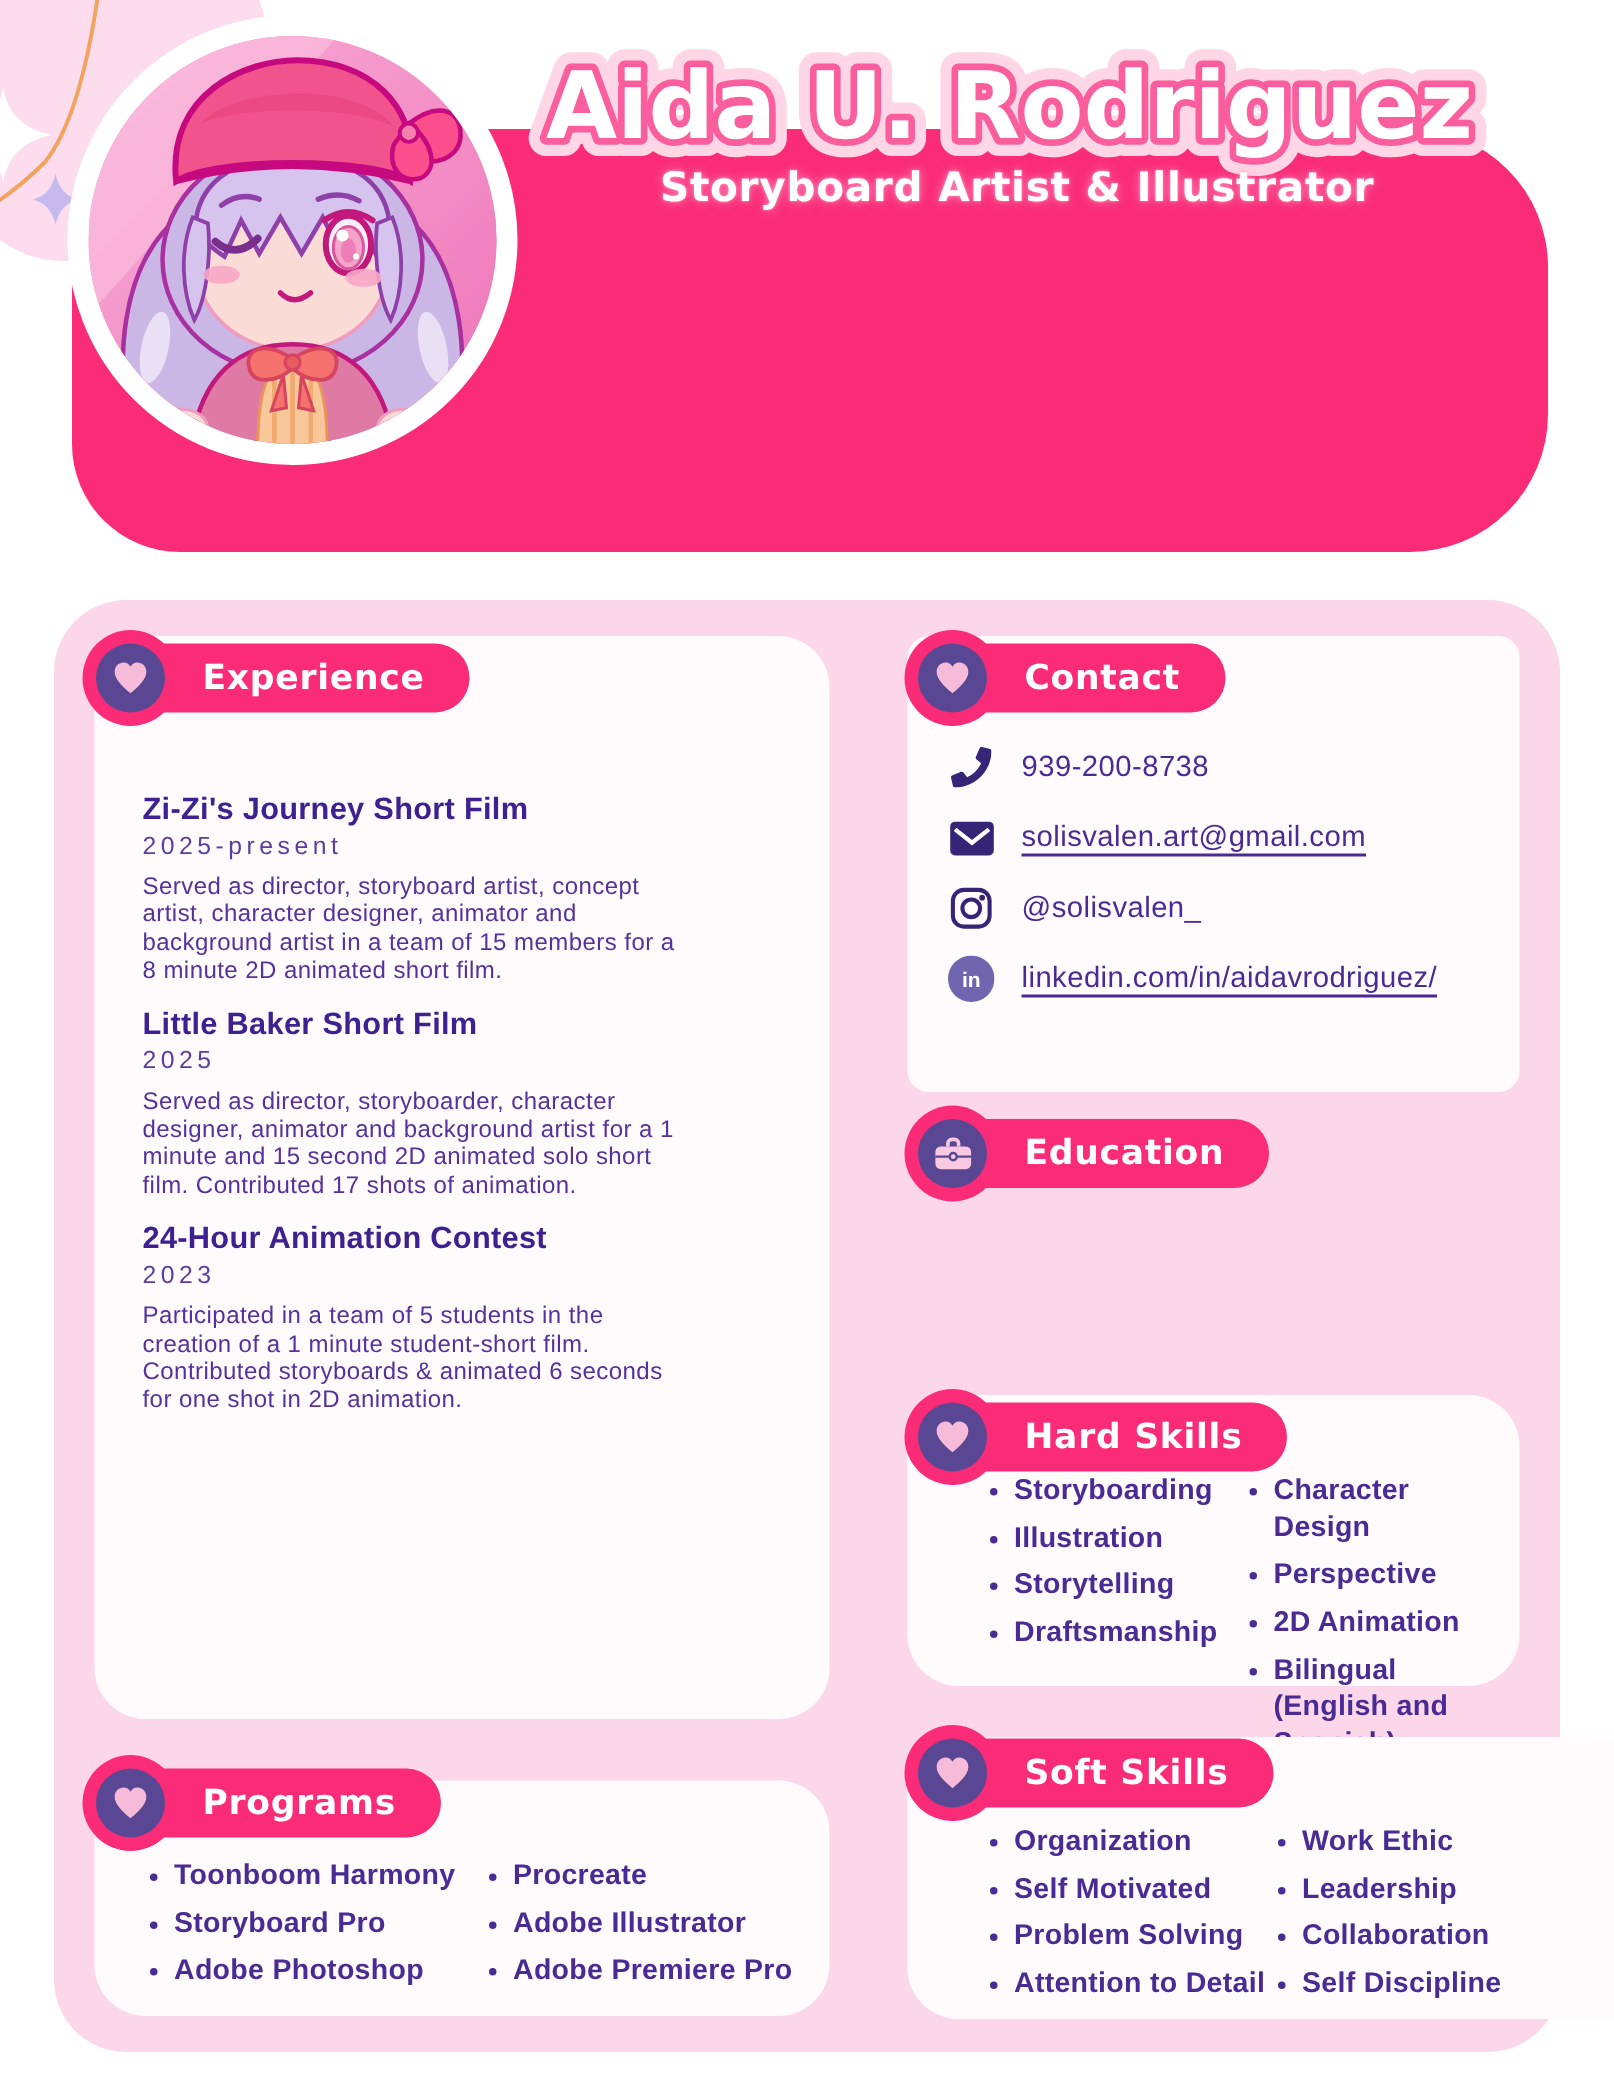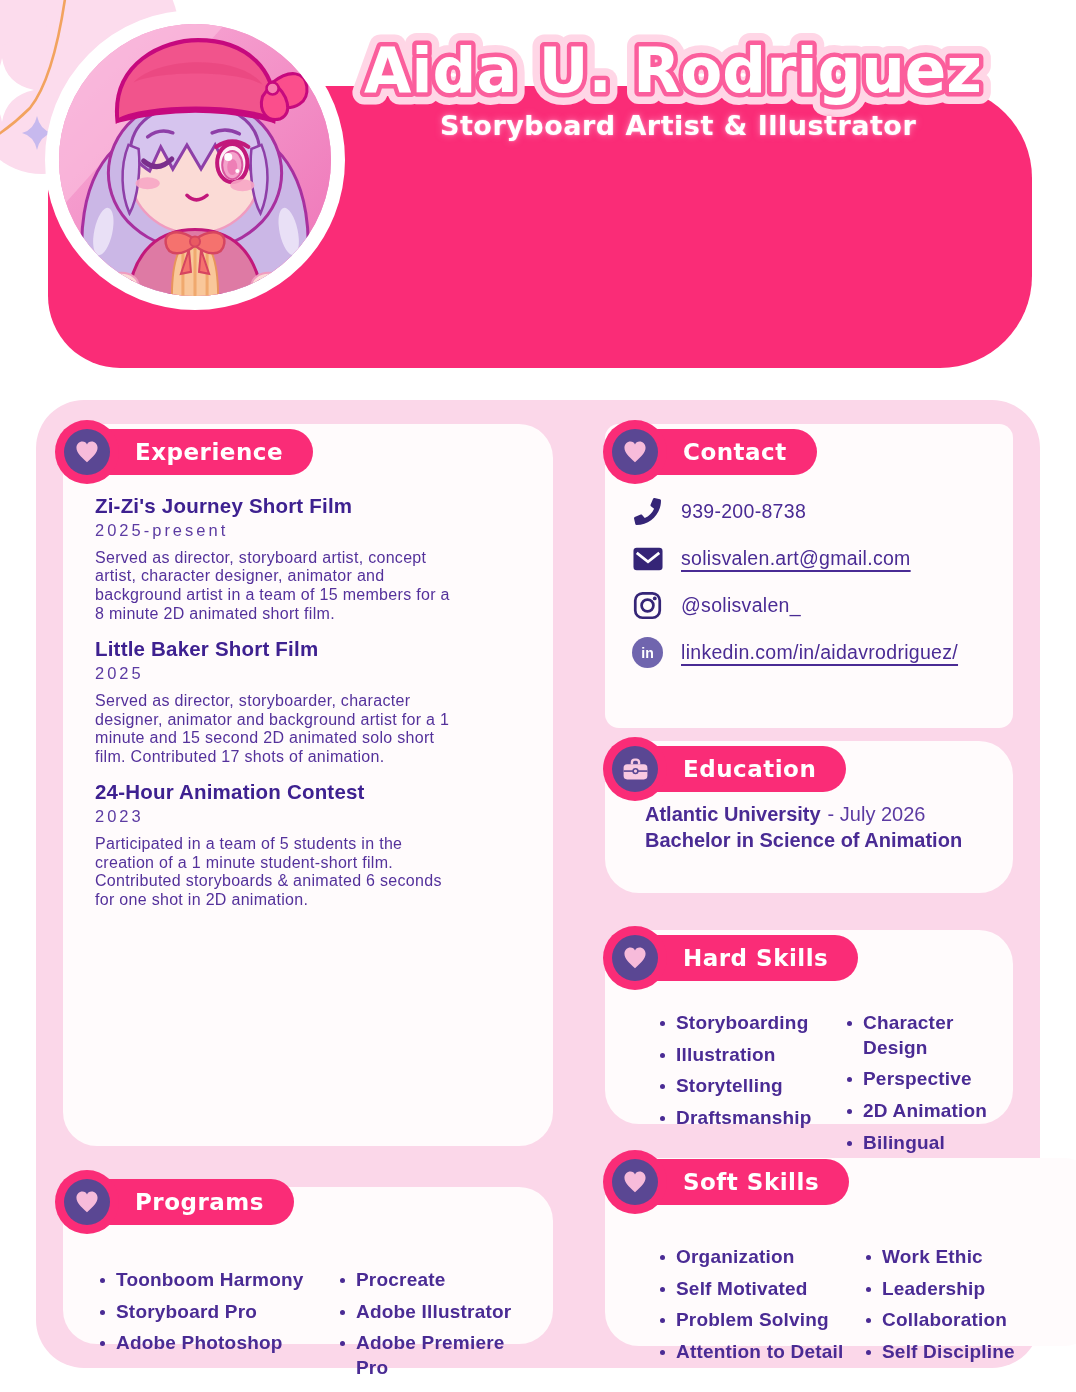--- a/index.html
+++ b/index.html
@@ -34,21 +34,21 @@
 
   
   .panel {
     position:absolute; left:36px; top:400px; width:1004px; height:968px;
     background:#FBD7E9; border-radius:48px; z-index:1;
   }
   .card {
     position:absolute; background:#FFFBFC; border-radius:34px; z-index:2;
     box-sizing:border-box;
   }
-  .card-experience { left:63px;  top:424px;  width:490px; height:722px; padding:70px 34px 0 32px; }
+  .card-experience { left:63px;  top:424px;  width:490px; height:722px; padding:104px 34px 0 32px; }
   .card-contact    { left:605px; top:424px;  width:408px; height:304px; padding:72px 20px 0 27px;border-radius:14px; }
   .card-education  { left:605px; top:741px;  width:408px; height:152px; padding:60px 24px 0 40px; }
   .card-hardskills { left:605px; top:930px;  width:408px; height:194px; padding:52px 14px 0 50px; }
   .card-softskills { left:605px; top:1158px; width:493px; height:188px; padding:58px 10px 0 50px; }
   .card-programs   { left:63px;  top:1187px; width:490px; height:157px; padding:52px 20px 0 32px; }
 
   
   .sec-head { position:absolute; z-index:6; height:64px; }
   .sec-pill {
     display:inline-block; margin-left:24px; margin-top:9px; height:46px;
@@ -83,21 +83,21 @@
   .c-txt { font-size:19.5px; color:#4A2B94; letter-spacing:.3px; }
   .c-link { text-decoration:underline; text-underline-offset:5px; text-decoration-thickness:1.5px; cursor:pointer; }
 
   
   .edu-line { font-size:20px; line-height:1.32; color:#4A2B94; }
   .edu-school { font-weight:bold; }
   .edu-date { color:#5C3BA2; margin-left:7px; }
   .edu-degree { font-weight:bold; }
 
   
-  .two-col { display:grid; grid-template-columns:173px 1fr; column-gap:14px;margin-top:29px; }
+  .two-col { display:grid; grid-template-columns:173px 1fr; column-gap:0; }
   .card-softskills .two-col { grid-template-columns:192px 1fr; }
   .card-programs  .two-col { grid-template-columns:226px 1fr; }
   .blist { list-style:none; margin:0; padding:0; }
   .blist li { position:relative; padding-left:21px; margin-bottom:7px;
               font-weight:bold; font-size:19px; line-height:1.3; color:#4A2B94; letter-spacing:.2px; }
   .blist .dot { position:absolute; left:5px; top:10px; width:5px; height:5px; border-radius:50%; background:#4A2B94; }
 </style>
 </head>
 <body>
 
@@ -237,26 +237,20 @@
       <span class="c-ico">
         <svg width="31" height="31" viewBox="0 0 32 32">
             <circle cx="16" cy="16" r="16" fill="#7065AE"></circle>
             <text x="16" y="21.5" text-anchor="middle" font-family="Liberation Sans" font-size="14.5" font-weight="bold" fill="#FFFFFF">in</text>
           </svg>
       </span>
       <span class="c-txt c-link">linkedin.com/in/aidavrodriguez/</span>
     </div>
   </div>
 
-  <div class="card card-education">
-    <div class="edu-line">
-      <span class="edu-school">Atlantic University</span><span class="edu-date">- July 2026</span>
-    </div>
-    <div class="edu-line edu-degree">Bachelor in Science of Animation</div>
-  </div>
 
   <div class="card card-hardskills">
     <div class="two-col">
       <ul class="blist">
         <li><span class="dot"></span><span>Storyboarding</span></li>
         <li><span class="dot"></span><span>Illustration</span></li>
         <li><span class="dot"></span><span>Storytelling</span></li>
         <li><span class="dot"></span><span>Draftsmanship</span></li>
       </ul>
       <ul class="blist">

